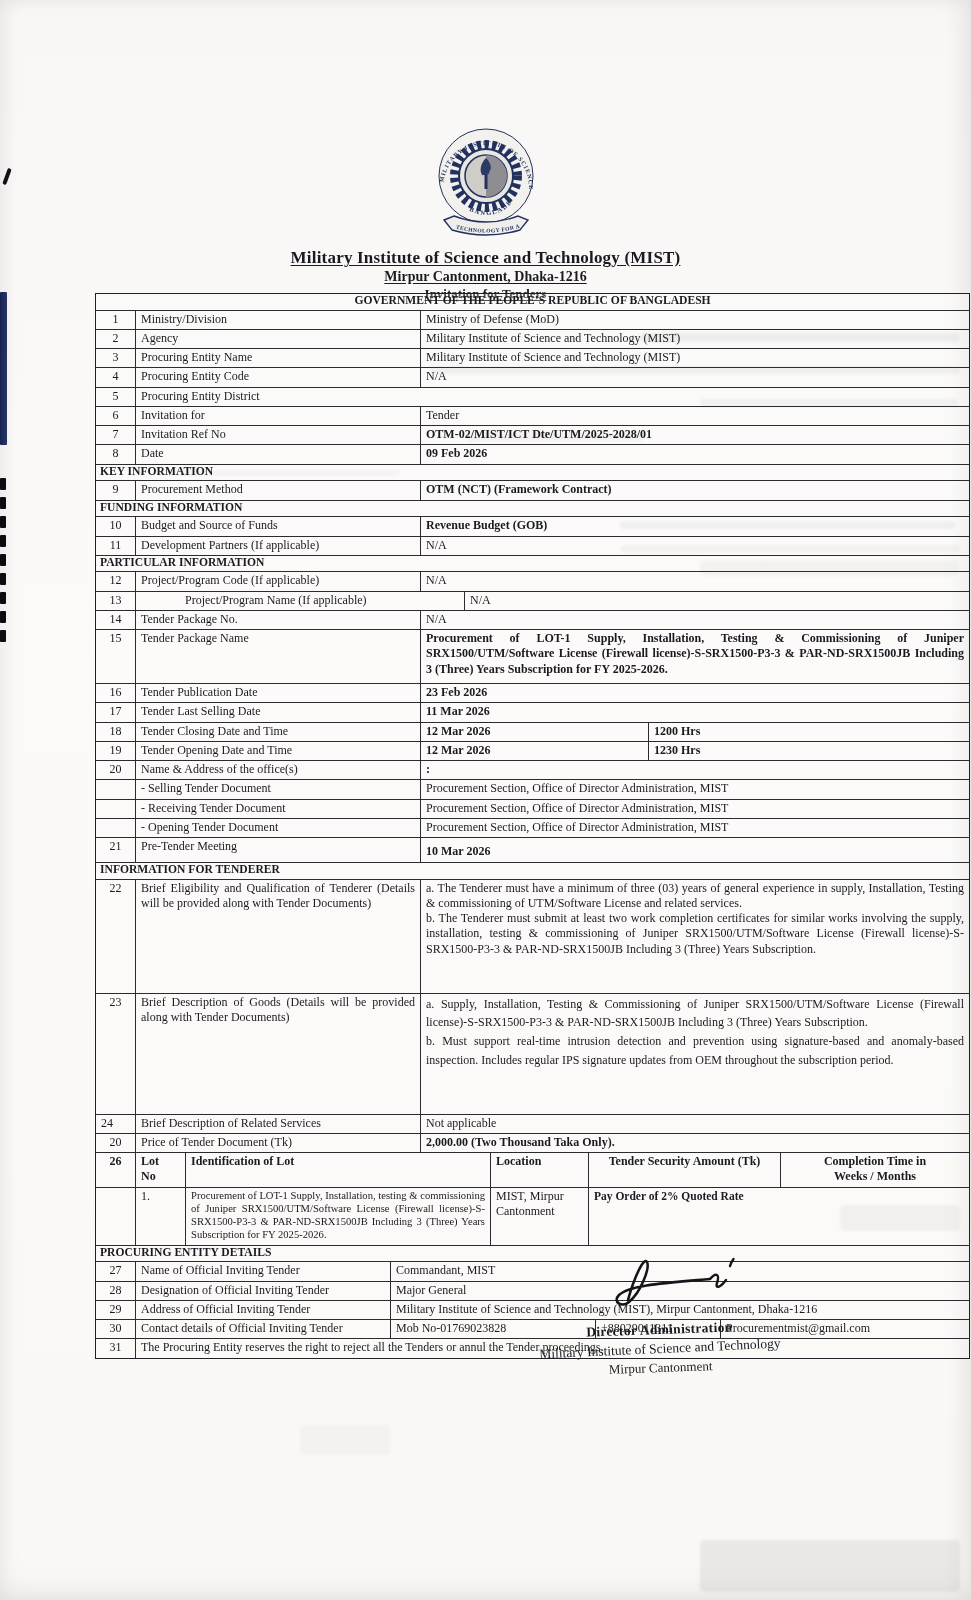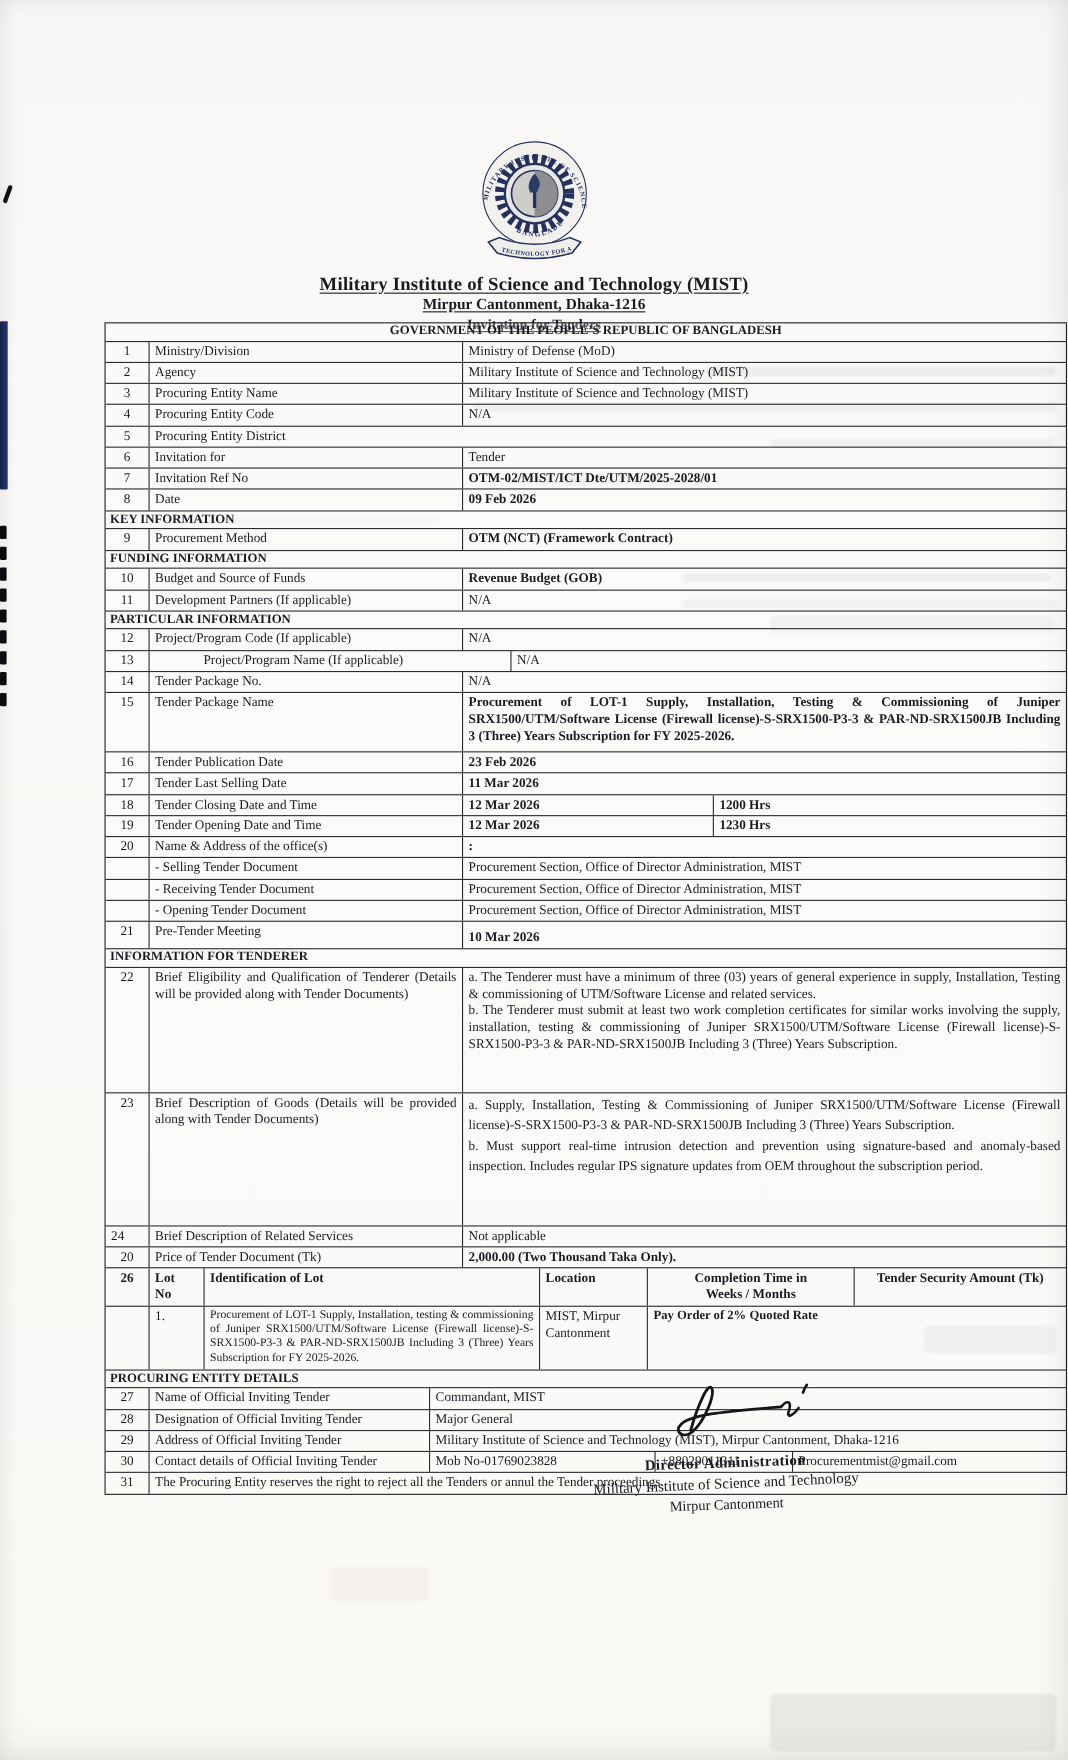--- a/index.html
+++ b/index.html
@@ -255,23 +255,23 @@
         <div class="tcell" style="width: 40px; flex: 0 0 40px; text-align: center;">20</div>
         <div class="tcell" style="width: 285px; flex: 0 0 285px;">Price of Tender Document (Tk)</div>
         <div class="tcell flex" style="font-weight: bold;">2,000.00 (Two Thousand Taka Only).</div>
       </div>
       <div class="trow" style="min-height: 34px;">
         <div class="tcell" style="width: 40px; flex: 0 0 40px; font-weight: bold; text-align: center;">26</div>
         <div class="tcell" style="width: 50px; flex: 0 0 50px; font-weight: bold;">Lot
 No</div>
         <div class="tcell" style="width: 305px; flex: 0 0 305px; font-weight: bold;">Identification of Lot</div>
         <div class="tcell" style="width: 98px; flex: 0 0 98px; font-weight: bold;">Location</div>
+        <div class="tcell" style="width: 192px; flex: 0 0 192px; font-weight: bold; text-align: center;">Tender Security Amount (Tk)</div>
         <div class="tcell flex" style="font-weight: bold; text-align: center;">Completion Time in
 Weeks / Months</div>
-        <div class="tcell" style="width: 192px; flex: 0 0 192px; font-weight: bold; text-align: center;">Tender Security Amount (Tk)</div>
       </div>
       <div class="trow" style="min-height: 58px;">
         <div class="tcell" style="width: 40px; flex: 0 0 40px;"></div>
         <div class="tcell" style="width: 50px; flex: 0 0 50px;">1.</div>
         <div class="tcell" style="width: 305px; flex: 0 0 305px; text-align: justify; font-size: 10.6px; line-height: 1.23;">Procurement of LOT-1 Supply, Installation, testing &amp; commissioning of Juniper SRX1500/UTM/Software License (Firewall license)-S-SRX1500-P3-3 &amp; PAR-ND-SRX1500JB Including 3 (Three) Years Subscription for FY 2025-2026.</div>
         <div class="tcell" style="width: 98px; flex: 0 0 98px;">MIST, Mirpur Cantonment</div>
         <div class="tcell" style="width: 192px; flex: 0 0 192px; font-weight: bold; font-size: 11.5px;">Pay Order of 2% Quoted Rate</div>
       </div>
       <div class="trow section" style="min-height: 15px;">
         <div class="tcell flex">PROCURING ENTITY DETAILS</div>

